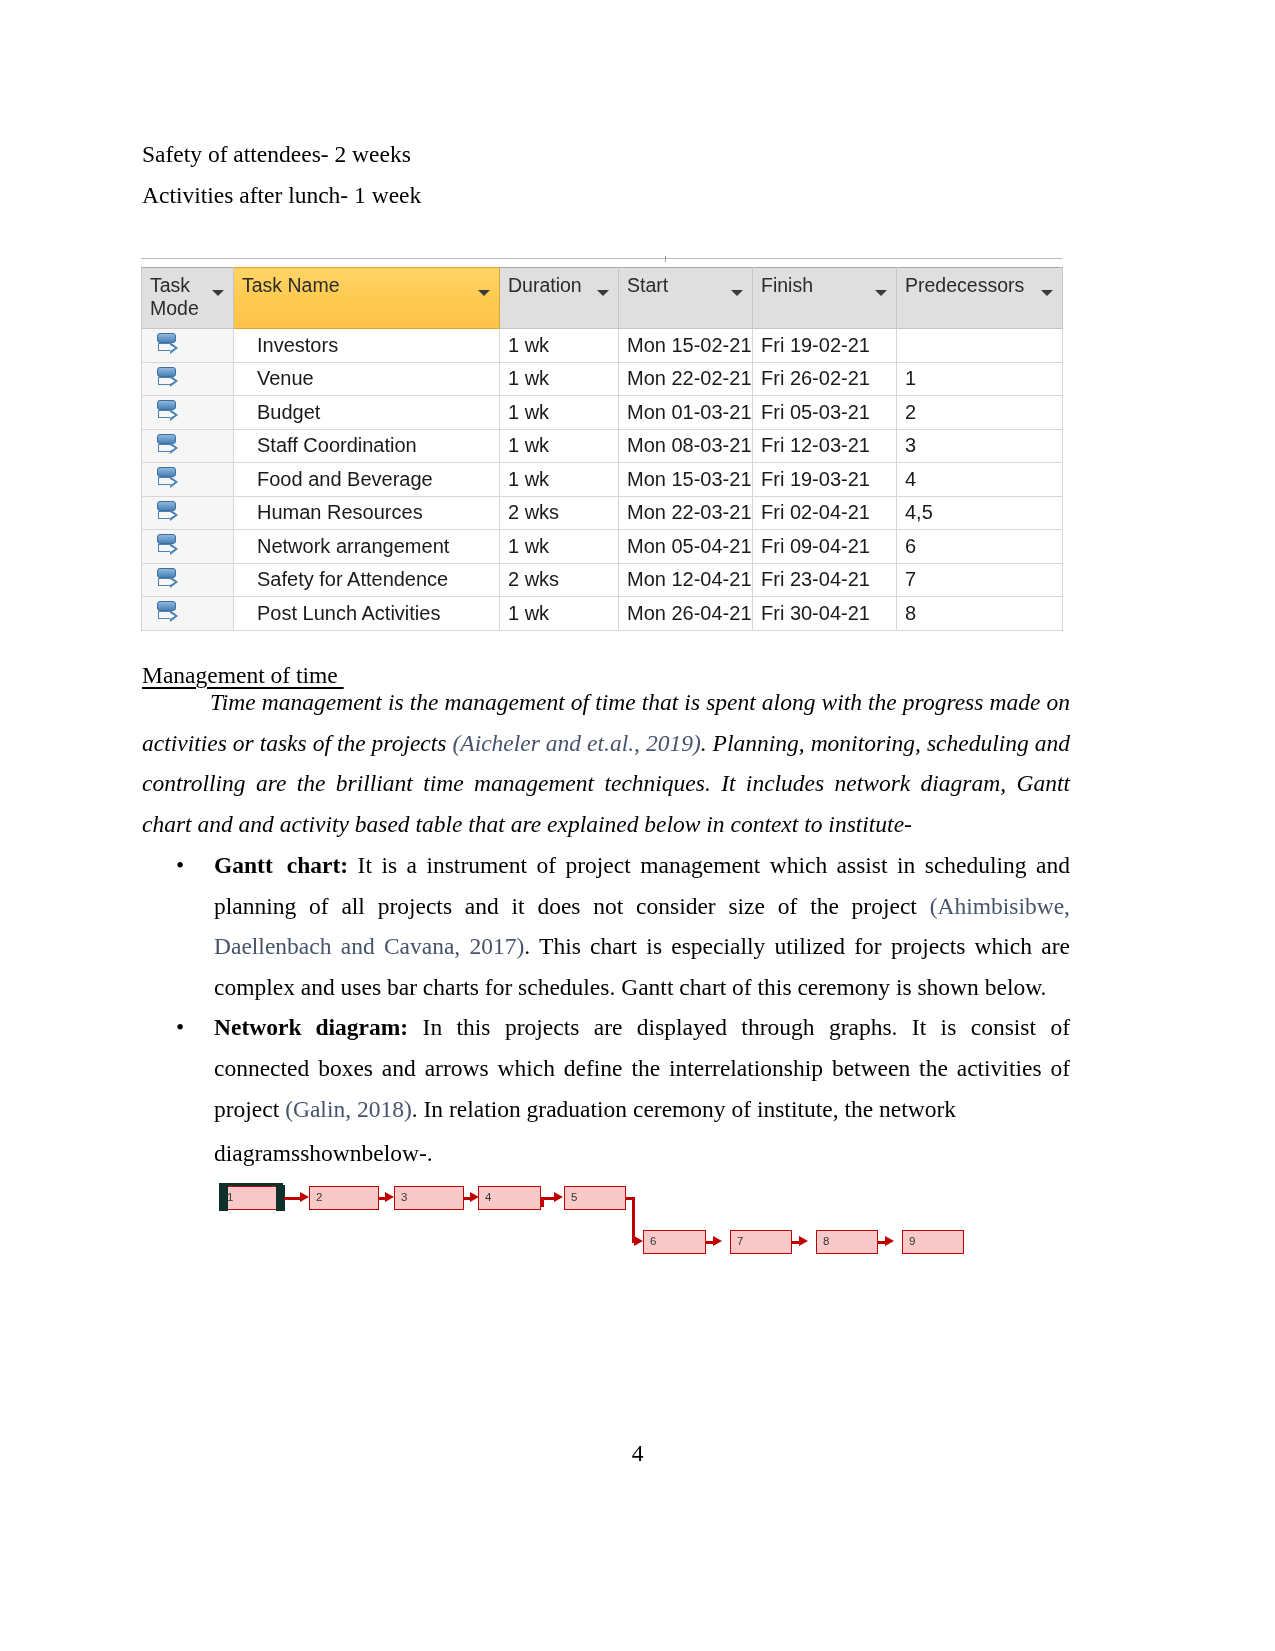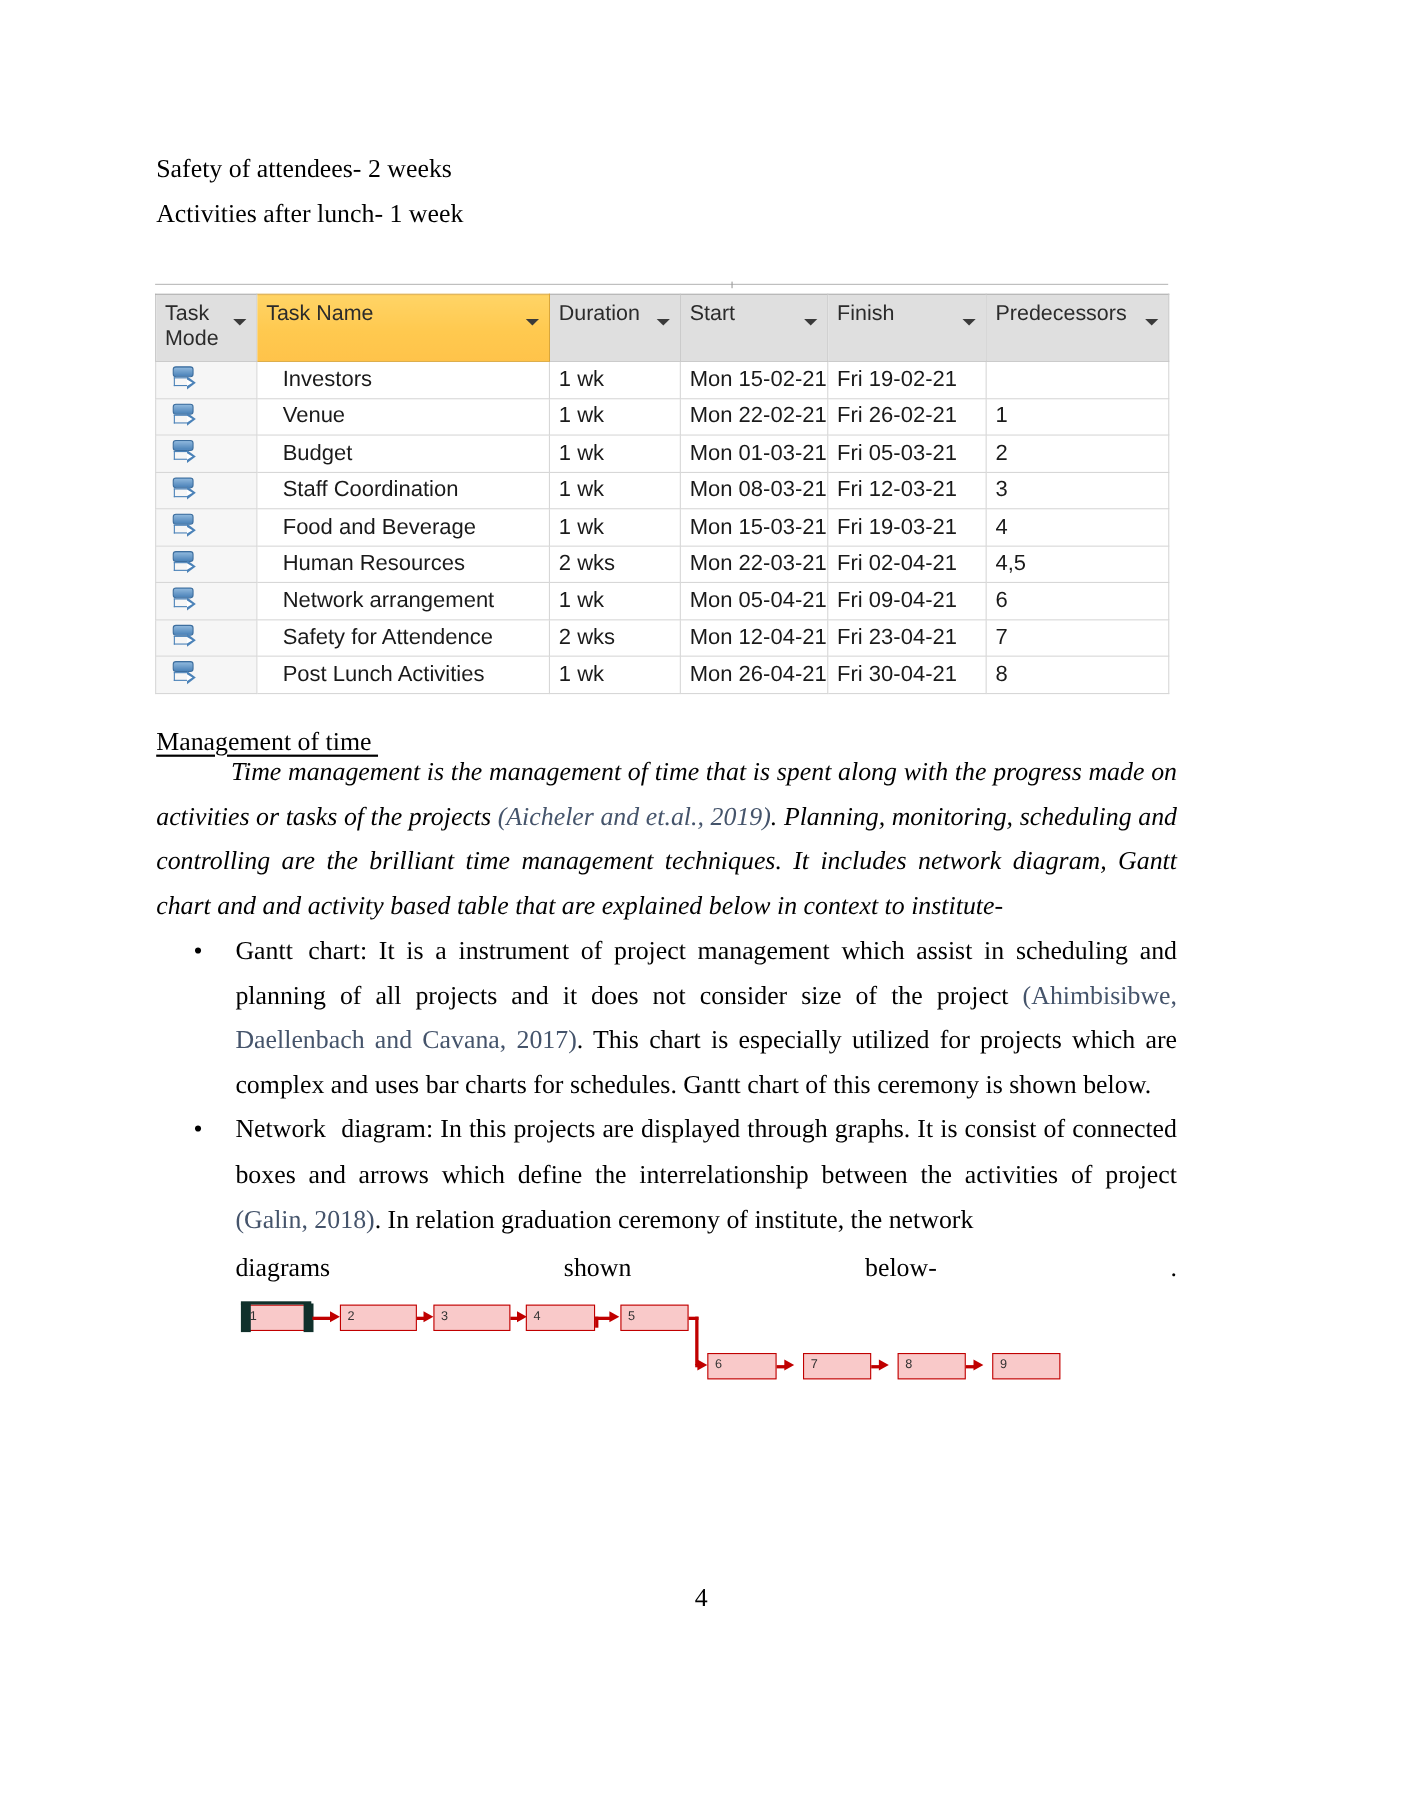--- a/index.html
+++ b/index.html
@@ -203,32 +203,31 @@
     text-justify: inter-word;
   }
   ul.bullets li + li { margin-top: 0px; }
   ul.bullets li .bullet-dot {
     position: absolute;
     left: 34px;
     top: 0;
     font-size: 23.5px;
     line-height: 40.6px;
   }
-  .lead { font-weight: normal; }
+  .lead { font-weight: bold; }
   .wide-gap { display: inline-block; width: 14px; }
 
   .tail-line {
     position: absolute;
     left: 214px;
     top: 1133px;
     width: 856px;
     font-size: 23.5px;
     line-height: 40.6px;
     display: flex;
-    justify-content: space-between;
   }
 
   
   .netdiag {
     position: absolute;
     left: 206px;
     top: 1178px;
     width: 760px;
     height: 82px;
   }

